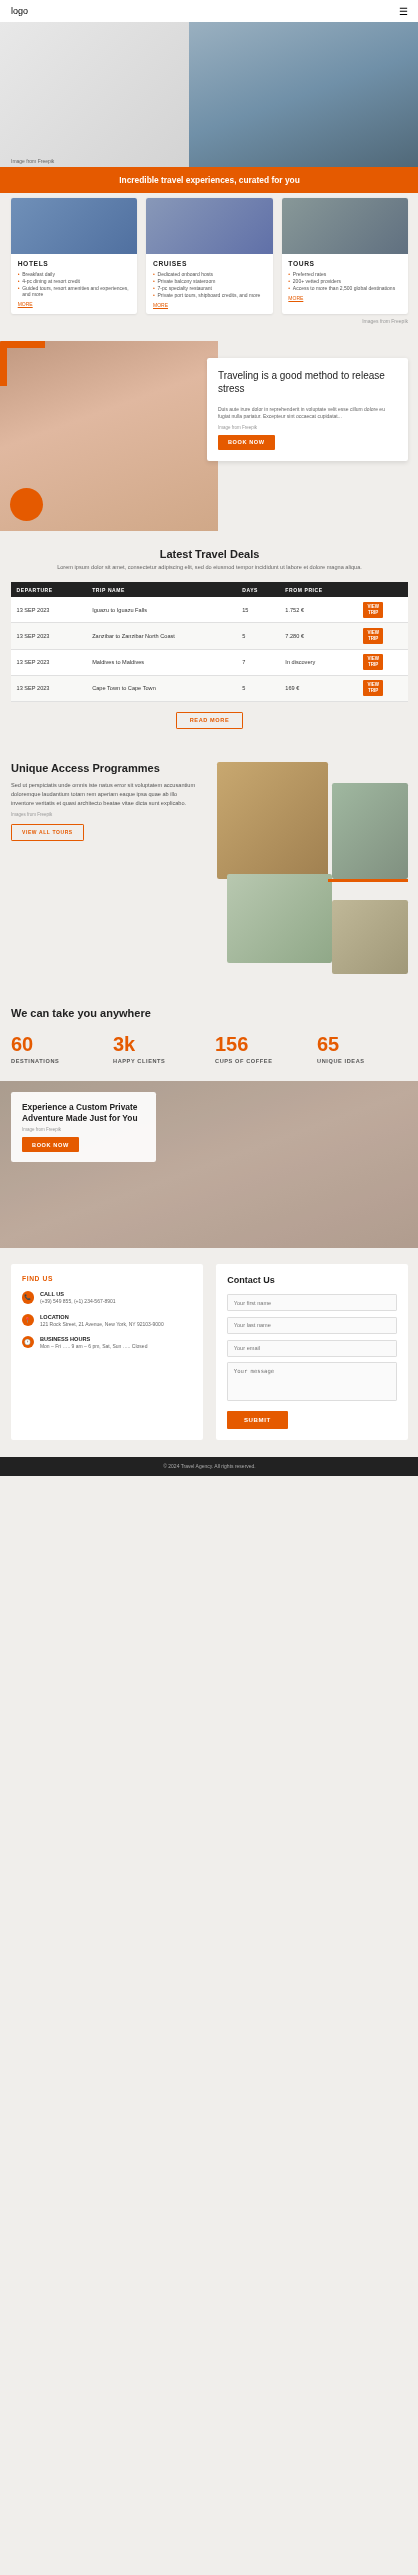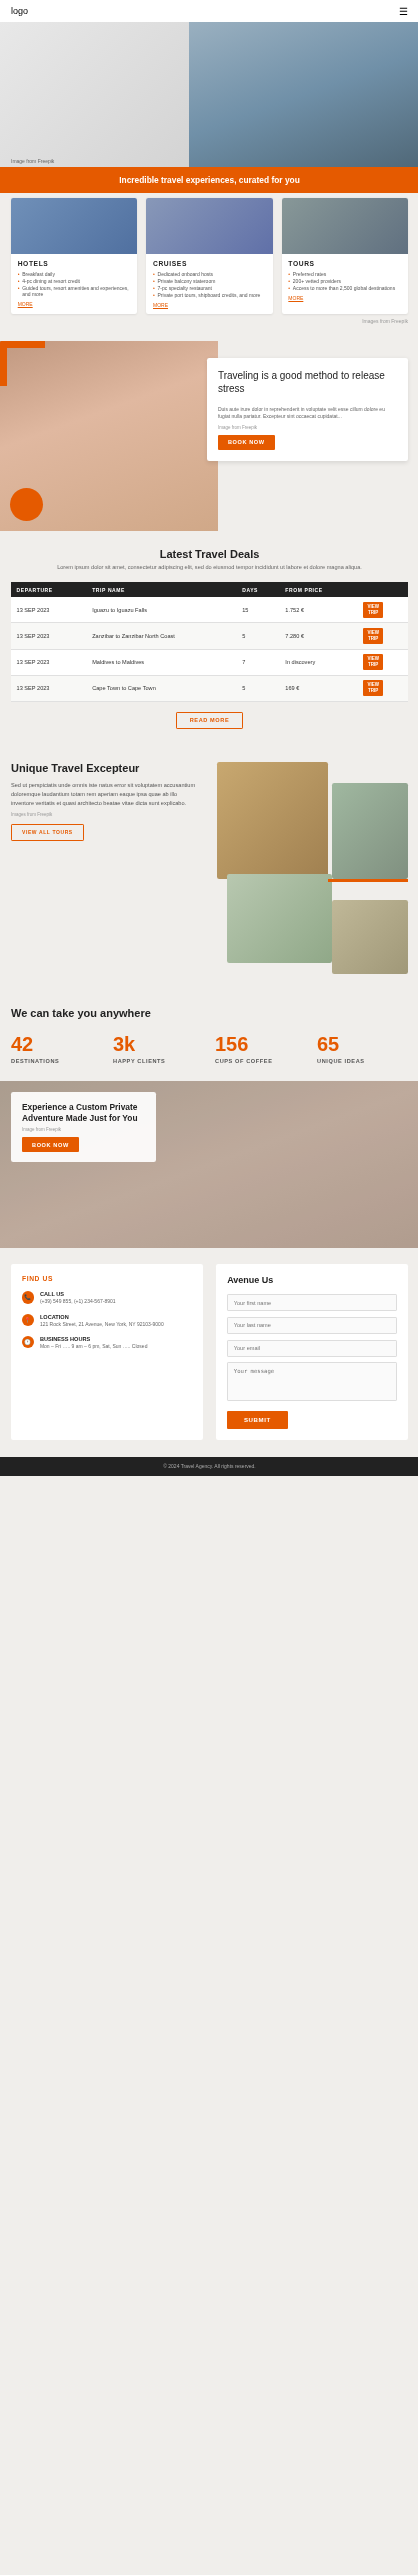--- a/index.html
+++ b/index.html
@@ -343,39 +343,39 @@
           <button class="view-btn">VIEW<br>TRIP</button>
         </td>
       </tr>
     </tbody>
   </table>
   <button class="read-more-btn">READ MORE</button>
 </div>
 
 <div class="unique-prog clearfix" style="min-height:234px; padding:16.7px 11px;">
   <div class="unique-prog-left">
-    <h2>Unique Travel Excepteur</h2>
+    <h2>Unique Access Programmes</h2>
     <p>Sed ut perspiciatis unde omnis iste natus error sit voluptatem accusantium doloremque laudantium totam rem aperiam eaque ipsa quae ab illo inventore veritatis et quasi architecto beatae vitae dicta sunt explicabo.</p>
     <div class="unique-credit">Images from Freepik</div>
     <button class="btn-orange-outline">VIEW ALL TOURS</button>
   </div>
   <div class="unique-prog-right">
     <div class="prog-img-1"></div>
     <div class="prog-img-2"></div>
     <div class="prog-img-3"></div>
     <div class="prog-img-4"></div>
     <div class="prog-orange-rect"></div>
   </div>
 </div>
 
 <div class="stats-section">
   <h2 class="stats-title">We can take you anywhere</h2>
   <div class="stats-grid">
     <div class="stat-item">
-      <div class="stat-num">42</div>
+      <div class="stat-num">60</div>
       <div class="stat-label">DESTINATIONS</div>
     </div>
     <div class="stat-item">
       <div class="stat-num">3k</div>
       <div class="stat-label">HAPPY CLIENTS</div>
     </div>
     <div class="stat-item">
       <div class="stat-num">156</div>
       <div class="stat-label">CUPS OF COFFEE</div>
     </div>
@@ -423,21 +423,21 @@
       <div class="contact-item">
         <div class="contact-icon-box">🕐</div>
         <div>
           <div class="contact-info-title">BUSINESS HOURS</div>
           <div class="contact-info-text">Mon – Fri ….. 9 am – 6 pm, Sat, Sun ….. Closed</div>
         </div>
       </div>
     </div>
 
     <div class="contact-right">
-      <h3>Avenue Us</h3>
+      <h3>Contact Us</h3>
       <div class="form-field">
         <input type="text" placeholder="Your first name" style="">
       </div>
       <div class="form-field">
         <input type="text" placeholder="Your last name" style="">
       </div>
       <div class="form-field">
         <input type="email" placeholder="Your email" style="">
       </div>
       <div class="form-field">

